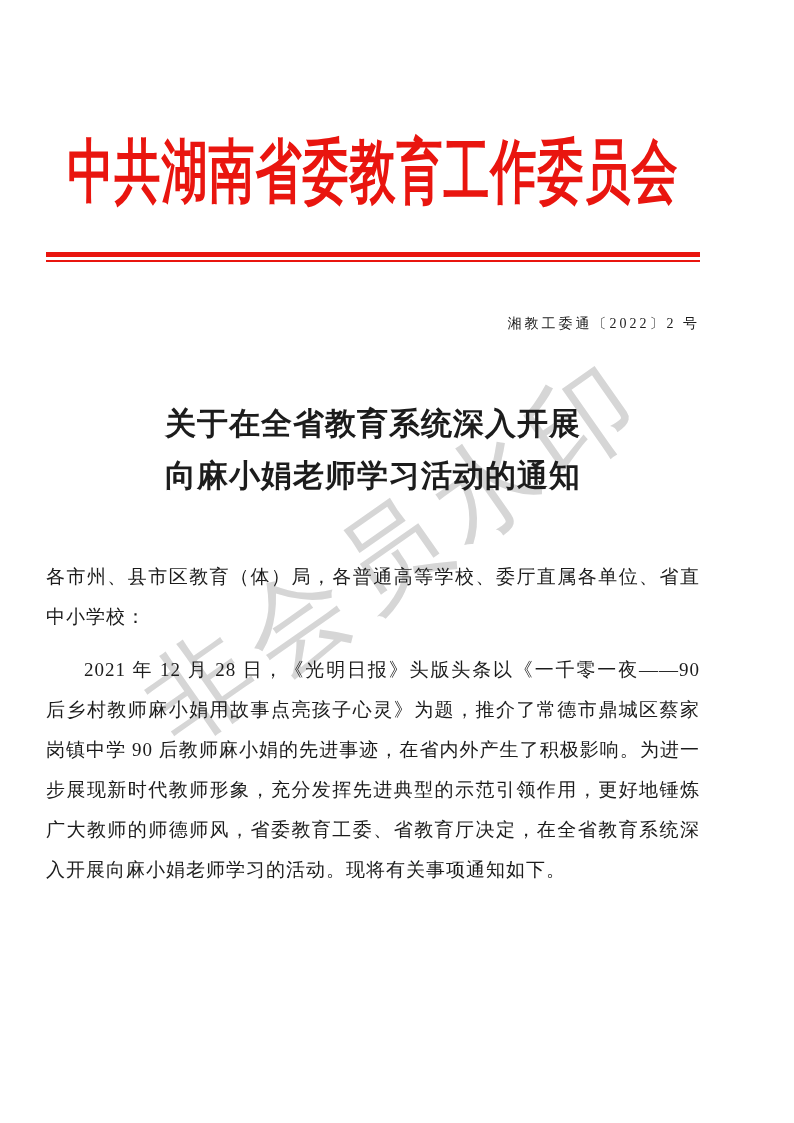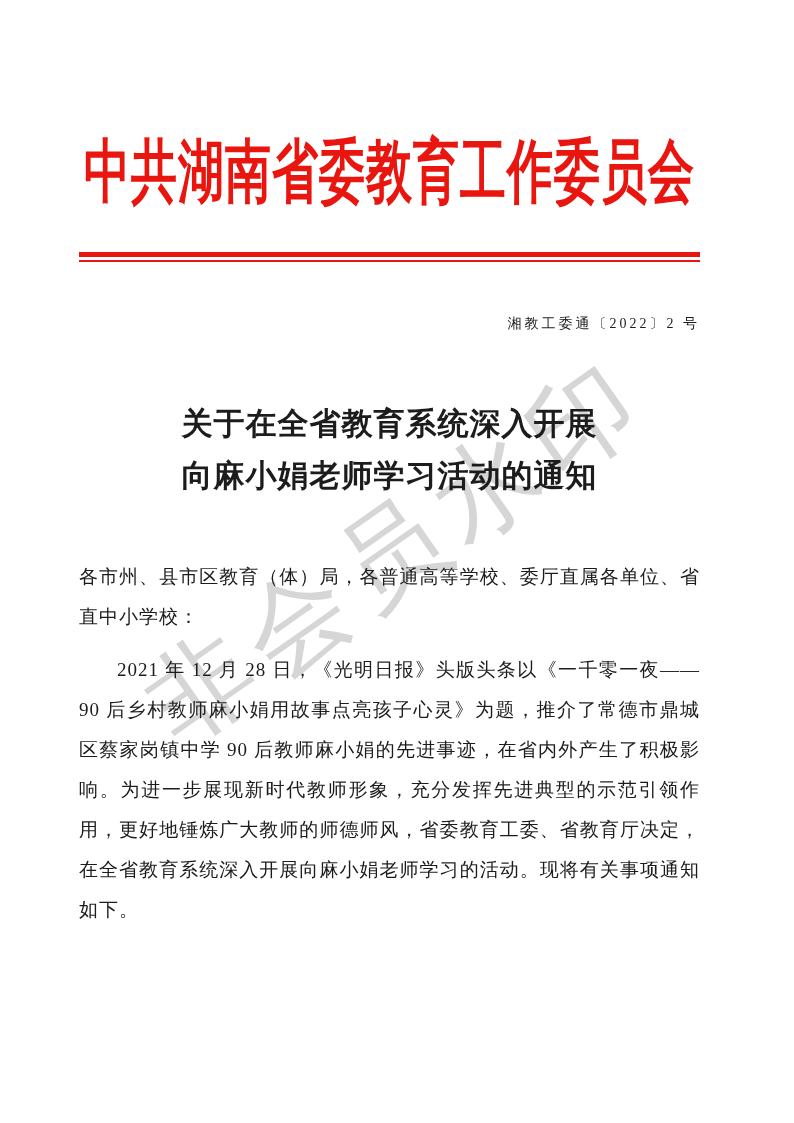--- a/index.html
+++ b/index.html
@@ -23,21 +23,21 @@
     font-size: 104px;
     letter-spacing: 12px;
     color: #d6d6d6;
     white-space: nowrap;
     z-index: 1;
     user-select: none;
   }
   .content {
     position: relative;
     z-index: 2;
-    padding: 0 94px 0 79px;
+    padding: 0 94px 0 46px;
   }
   .org-name {
     margin-top: 138px;
     text-align: center;
     color: #e9150f;
     font-weight: bold;
     font-size: 46px;
     line-height: 46px;
     letter-spacing: 1px;
     white-space: nowrap;

